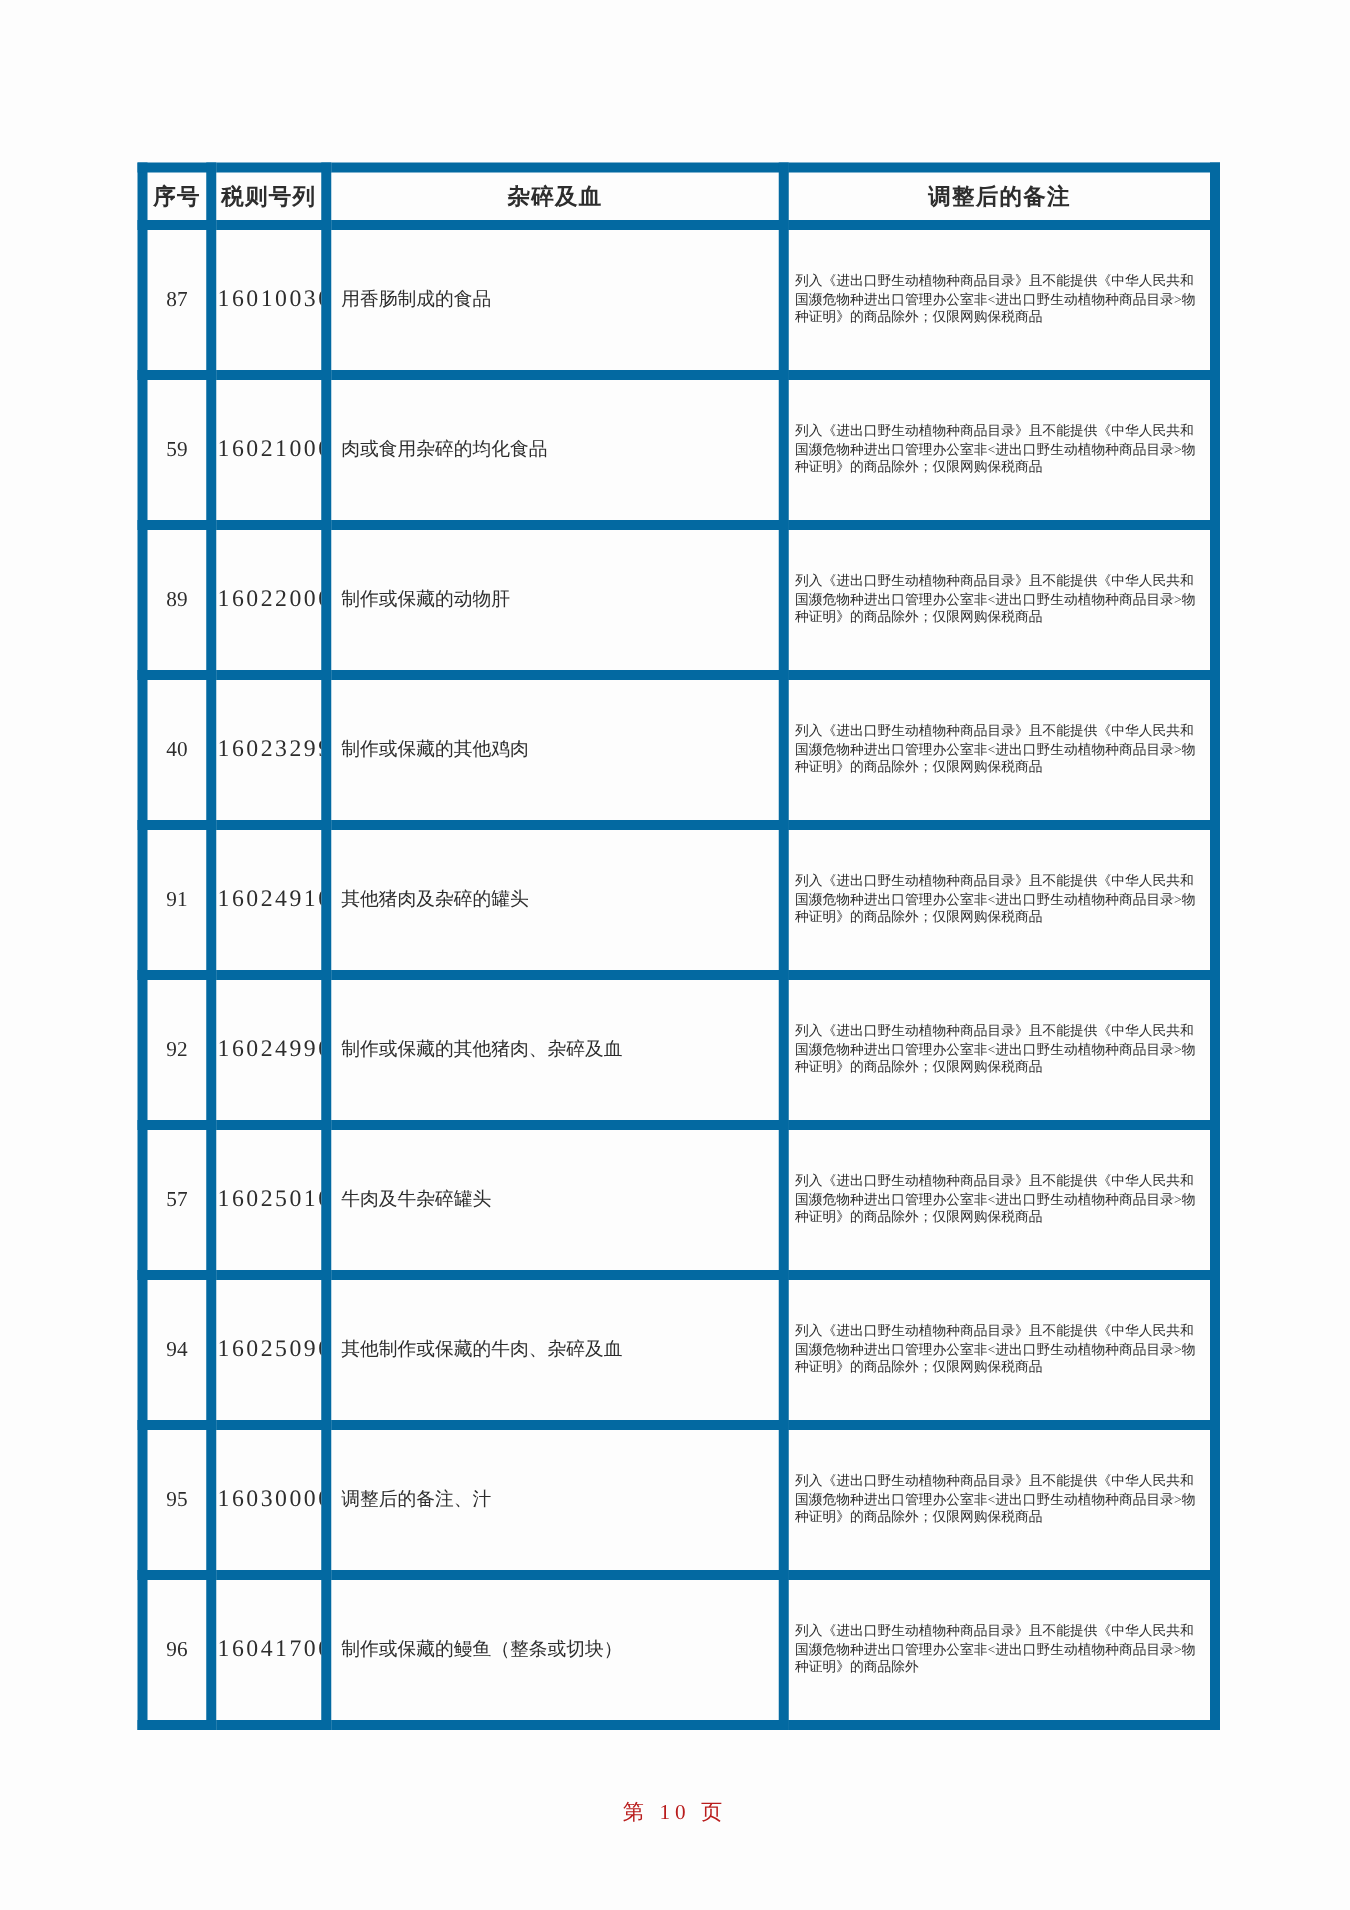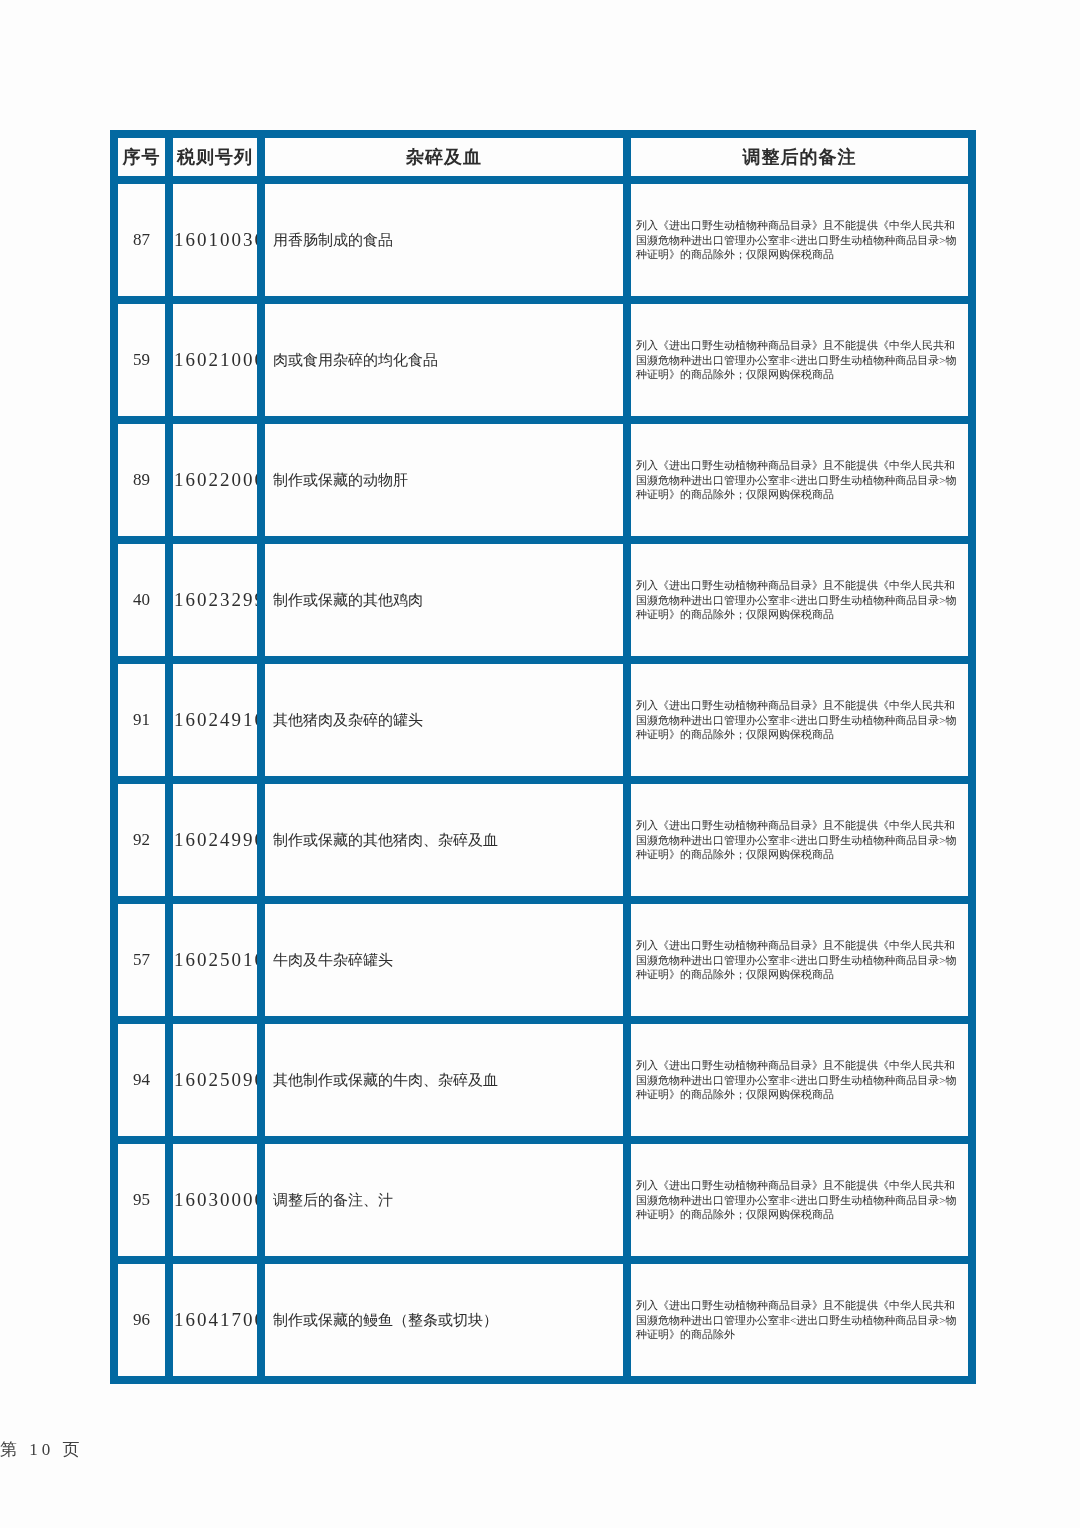--- a/index.html
+++ b/index.html
@@ -66,23 +66,24 @@
     font-size: 11px;
     padding: 4px 8px 4px 5px;
     line-height: 1.32;
     word-break: break-all;
   }
   .footer {
     position: absolute;
     left: 0;
     width: 1080px;
     top: 1438px;
+    text-align: center;
     font-size: 17px;
     letter-spacing: 4px;
-    color: #404040;
+    color: #b91c1c;
   }
 </style>
 </head>
 <body>
 
 <div class="page">
 
   <table class="tariff">
     <colgroup>
       <col class="c-no">

